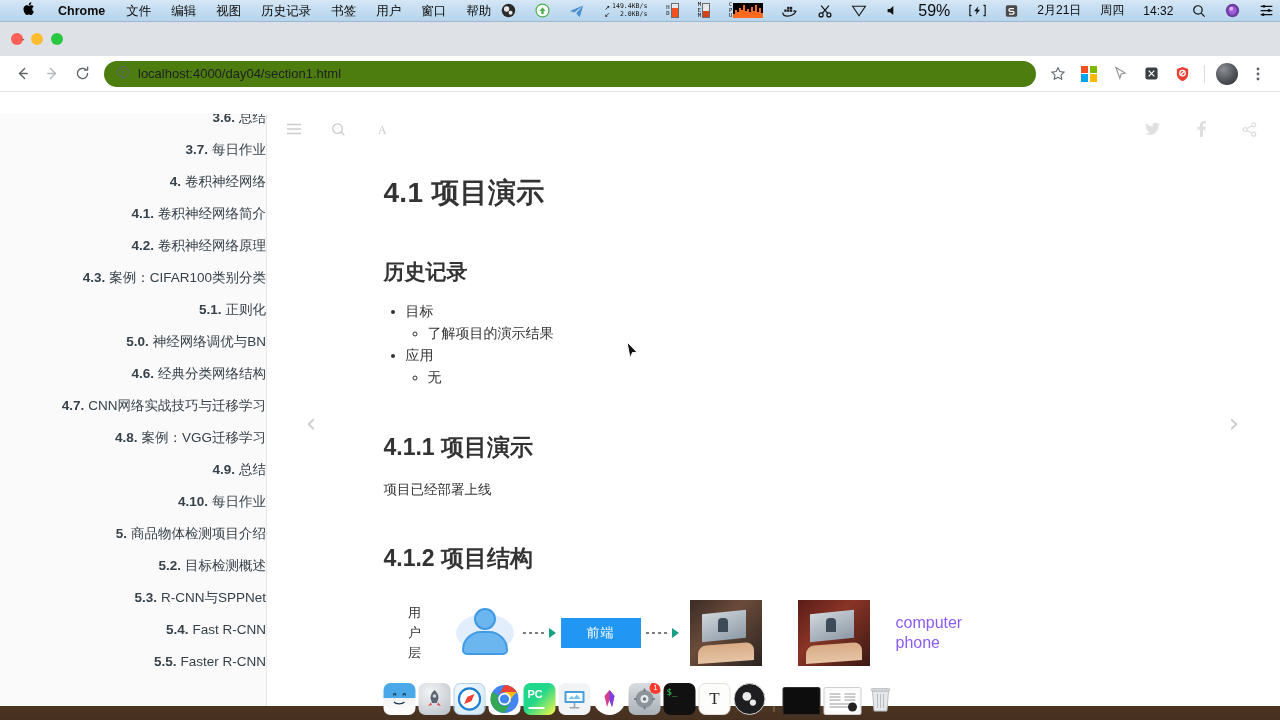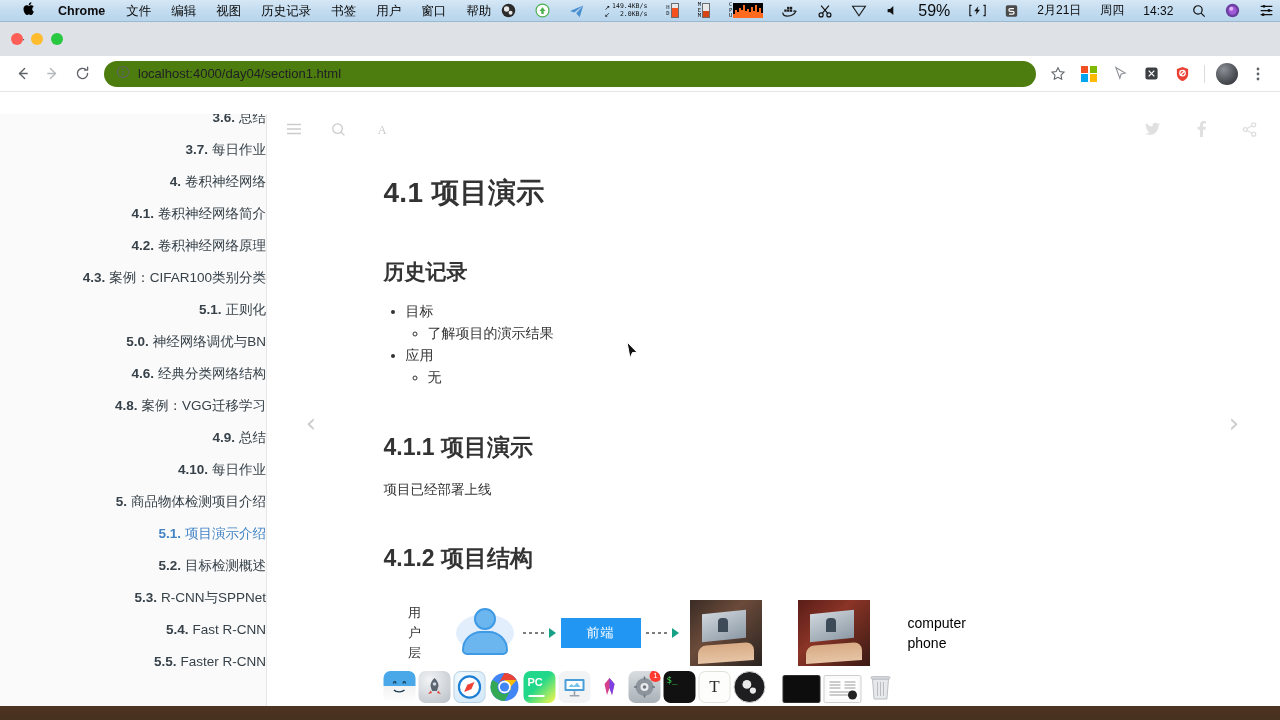--- a/index.html
+++ b/index.html
@@ -136,29 +136,29 @@
                border-top: 5px solid transparent; border-bottom: 5px solid transparent; margin-left: 2px; }
   .dg-box { background: #2196f3; color: #fff; font-size: 13px; padding: 6px 26px; letter-spacing: 1px; }
   .photo { width: 72px; height: 66px; position: relative; overflow: hidden;
            background: linear-gradient(135deg,#3a2b25 0%,#6b4b3a 40%,#2a2320 100%); margin-left: 6px; }
   .photo .screen { position:absolute; left:12px; top:12px; width:44px; height:28px;
                    background: linear-gradient(160deg,#cfd6dc,#8c99a5); transform: skewY(-6deg); }
   .photo .person { position:absolute; left:28px; top:18px; width:10px; height:14px; background:#3d4a57; border-radius:4px 4px 0 0; }
   .photo .hands { position:absolute; left:8px; bottom:4px; width:56px; height:18px;
                   background: linear-gradient(to top,#e6c4a5,#d8ab85); border-radius: 8px 8px 0 0; transform: skewY(-4deg); }
   .photo.red { background: linear-gradient(135deg,#5a1d18 0%,#8a3426 40%,#3a1a14 100%); margin-left: 36px; }
-  .dg-caption { font-size: 14px; color: #000000; line-height: 20px; margin-left: 38px; }
+  .dg-caption { font-size: 16px; color: #8b5cf6; line-height: 20px; margin-left: 26px; }
   
   .desktop-bg {
     position: absolute; top: 684px; left: 0; width: 1280px; height: 36px;
     background: linear-gradient(to bottom, #5a3c28 0%, #46301f 100%);
     z-index: 5;
   }
   .dock {
-    position: absolute; bottom: 16px; left: 50%; transform: translateX(-50%);
+    position: absolute; bottom: 4px; left: 50%; transform: translateX(-50%);
     height: 38px; display: flex; align-items: flex-end; gap: 3px;
     padding: 0 6px 1px 6px; z-index: 50;
   }
   .dock-icon { width: 32px; height: 32px; border-radius: 7px; position: relative;
                display: flex; align-items: center; justify-content: center;
                font-size: 13px; color: #fff; overflow: hidden; }
   .dock-icon.run::after { content:''; position:absolute; bottom:-4px; left:50%;
                transform:translateX(-50%); width:3px; height:3px; border-radius:50%; background:#3b2a1c; }
   .dock-sep { width: 1px; height: 30px; background: rgba(255,255,255,.35); margin: 0 5px 3px 5px; }
   .badge { position:absolute; top:-1px; right:-1px; min-width:12px; height:12px; border-radius:6px;
@@ -436,33 +436,33 @@
         <div class="sb-item lvl2">
           <span class="num">5.1.</span><span>正则化</span>
         </div>
         <div class="sb-item lvl2">
           <span class="num">5.0.</span><span>神经网络调优与BN</span>
         </div>
         <div class="sb-item lvl2">
           <span class="num">4.6.</span><span>经典分类网络结构</span>
         </div>
         <div class="sb-item lvl2">
+          <span class="num">4.7.</span><span>CNN网络实战技巧与迁移学习</span>
+        </div>
+        <div class="sb-item lvl2">
           <span class="num">4.8.</span><span>案例：VGG迁移学习</span>
         </div>
         <div class="sb-item lvl2">
           <span class="num">4.9.</span><span>总结</span>
         </div>
         <div class="sb-item lvl2">
           <span class="num">4.10.</span><span>每日作业</span>
         </div>
         <div class="sb-item lvl1">
           <span class="num">5.</span><span>商品物体检测项目介绍</span>
-        </div>
-        <div class="sb-item lvl2 active">
-          <span class="num">5.1.</span><span>项目演示介绍</span>
         </div>
         <div class="sb-item lvl2">
           <span class="num">5.2.</span><span>目标检测概述</span>
         </div>
         <div class="sb-item lvl2">
           <span class="num">5.3.</span><span>R-CNN与SPPNet</span>
         </div>
         <div class="sb-item lvl2">
           <span class="num">5.4.</span><span>Fast R-CNN</span>
         </div>

